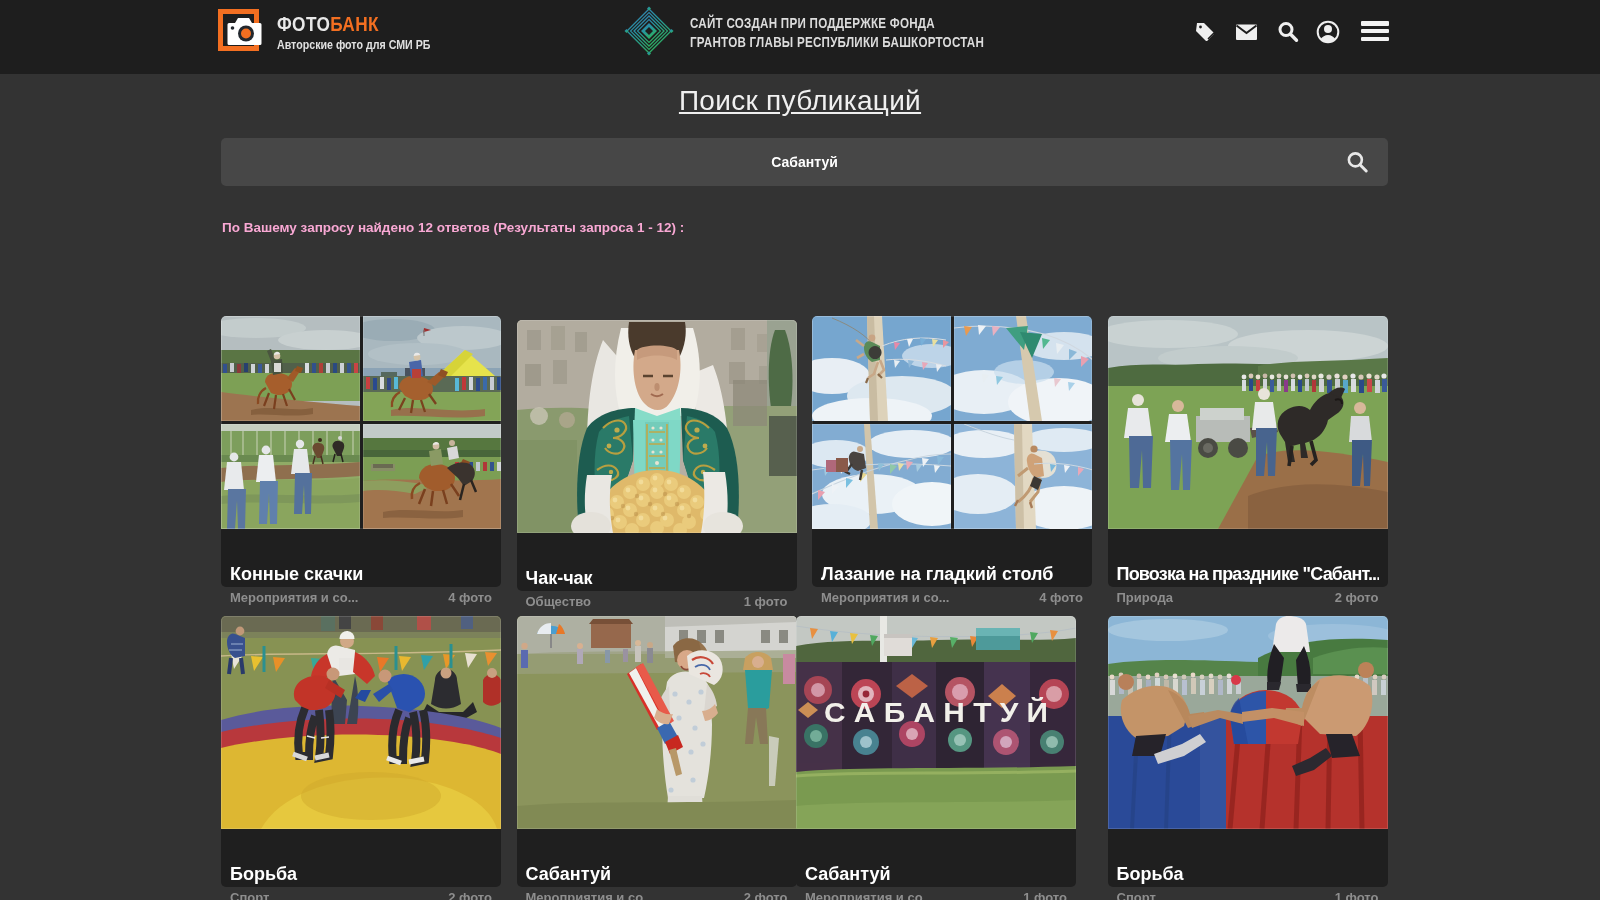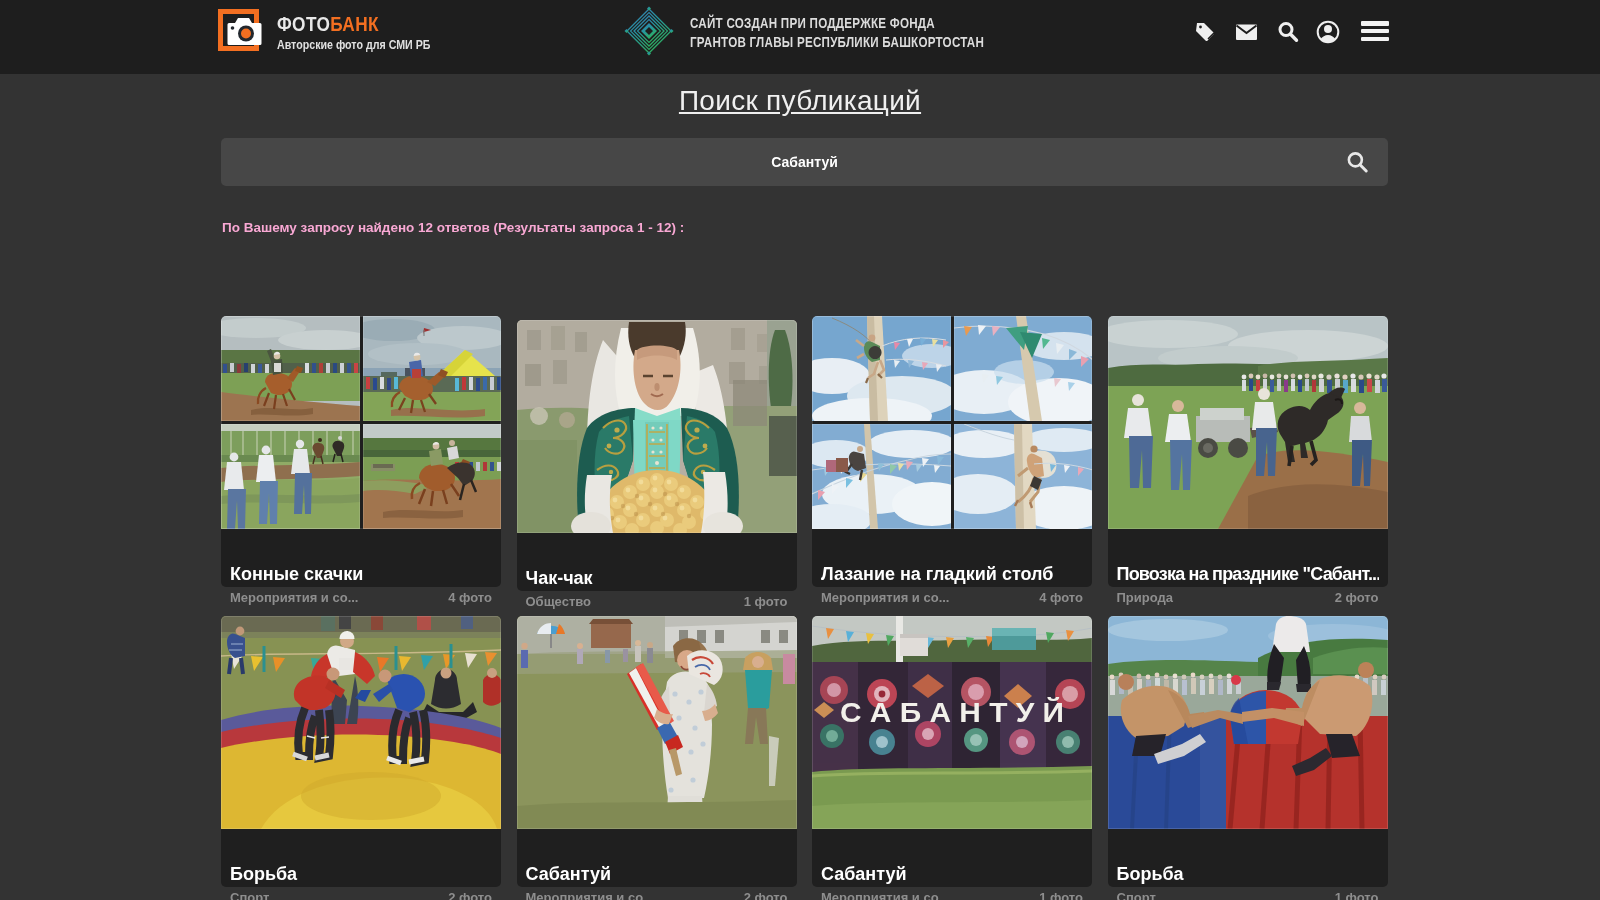--- a/index.html
+++ b/index.html
@@ -22,21 +22,21 @@
 
 .h1 { position:absolute; top:85px; left:0; width:1600px; text-align:center; font-size:28px; color:#f0f0f0; font-weight:normal; letter-spacing:0.3px;text-decoration:underline; }
 .searchbox { position:absolute; left:221px; top:138px; width:1167px; height:48px; background:#474747; border-radius:5px; }
 .searchbox .q { position:absolute; left:0; top:16px; width:100%; text-align:center; font-size:14px; font-weight:bold; color:#ffffff; }
 .searchbox svg { position:absolute; right:18px; top:11px; }
 .results { position:absolute; left:222px; top:220px; font-size:13.5px; font-weight:bold; color:#f9a8d4; }
 
 .grid { position:absolute; left:221px; top:316px; width:1167px; }
 .card { position:absolute; width:280px; height:271px; background:#1f1f1f; border-radius:5px; }
 .c1 { left:0; top:0; } .c2 { left:295.5px; top:4px;text-decoration:underline; } .c3 { left:591px; top:0;padding-left:28px; } .c4 { left:886.5px; top:0; }
-.c5 { left:0; top:300px; } .c6 { left:295.5px; top:300px; } .c7 { left:591px; top:300px; } .c8 { left:886.5px; top:300px; }
+.c5 { left:0; top:300px; } .c6 { left:295.5px; top:300px; } .c7 { left:575px; top:300px; } .c8 { left:886.5px; top:300px; }
 .ph { position:absolute; left:0; top:0; width:280px; height:213px; border-radius:5px 5px 0 0; overflow:hidden; }
 .ph::after { content:""; position:absolute; left:0; top:0; right:0; bottom:0; box-shadow:inset 0 0 0 1px rgba(255,255,255,0.14); border-radius:5px 5px 0 0; }
 .collage svg { outline:1px solid rgba(255,255,255,0.13); outline-offset:-1px; }
 .ph svg { display:block; }
 .collage { display:grid; grid-template-columns:138.5px 138.5px; grid-template-rows:105px 105px; gap:3px; background:#1f1f1f; }
 .cap { position:absolute; left:9px; right:9px; top:220px;margin-top:28px; }
 .cap .t { font-size:18px; font-weight:bold; color:#ffffff; white-space:nowrap; overflow:hidden; }
 .cap .meta { position:absolute; top:26px; left:0; right:0; font-size:13px; font-weight:bold; color:#8e8e8e; }
 .cap .meta .n { position:absolute; right:0; top:0; }
 </style>

